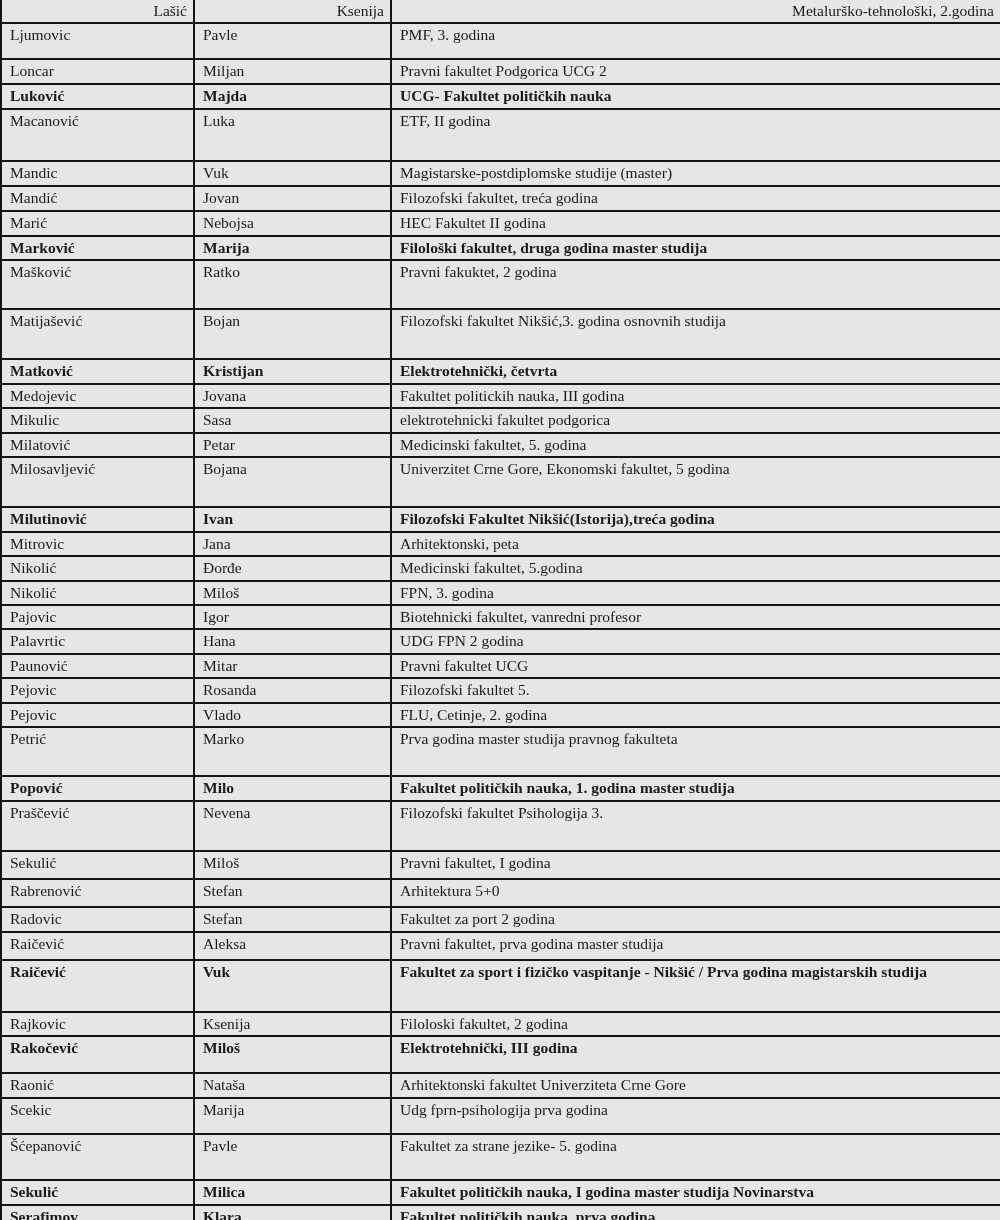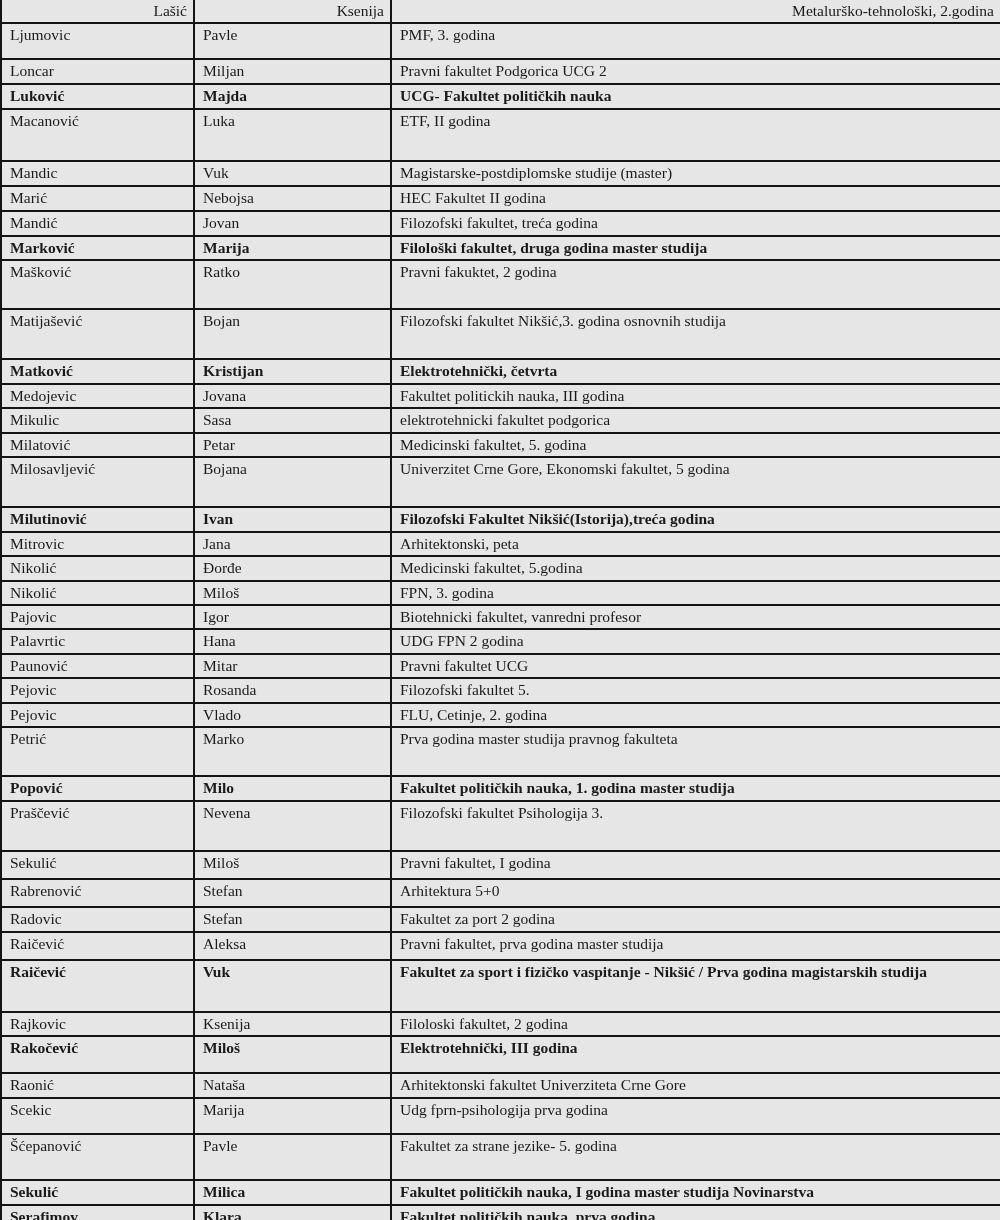--- a/index.html
+++ b/index.html
@@ -75,28 +75,28 @@
         <td>Macanović</td>
         <td>Luka</td>
         <td>ETF, II godina</td>
       </tr>
       <tr style="height: 23px; margin-left: 44px;">
         <td>Mandic</td>
         <td>Vuk</td>
         <td>Magistarske-postdiplomske studije (master)</td>
       </tr>
       <tr style="height: 25px;">
+        <td>Mandić</td>
+        <td>Jovan</td>
+        <td>Filozofski fakultet, treća godina</td>
+      </tr>
+      <tr style="height: 25px;">
         <td>Marić</td>
         <td>Nebojsa</td>
         <td>HEC Fakultet II godina</td>
-      </tr>
-      <tr style="height: 25px;">
-        <td>Mandić</td>
-        <td>Jovan</td>
-        <td>Filozofski fakultet, treća godina</td>
       </tr>
       <tr class="bold" style="height: 24px;">
         <td>Marković</td>
         <td>Marija</td>
         <td>Filološki fakultet, druga godina master studija</td>
       </tr>
       <tr style="height: 49px; padding-left: 20px;">
         <td>Mašković</td>
         <td>Ratko</td>
         <td>Pravni fakuktet, 2 godina</td>

